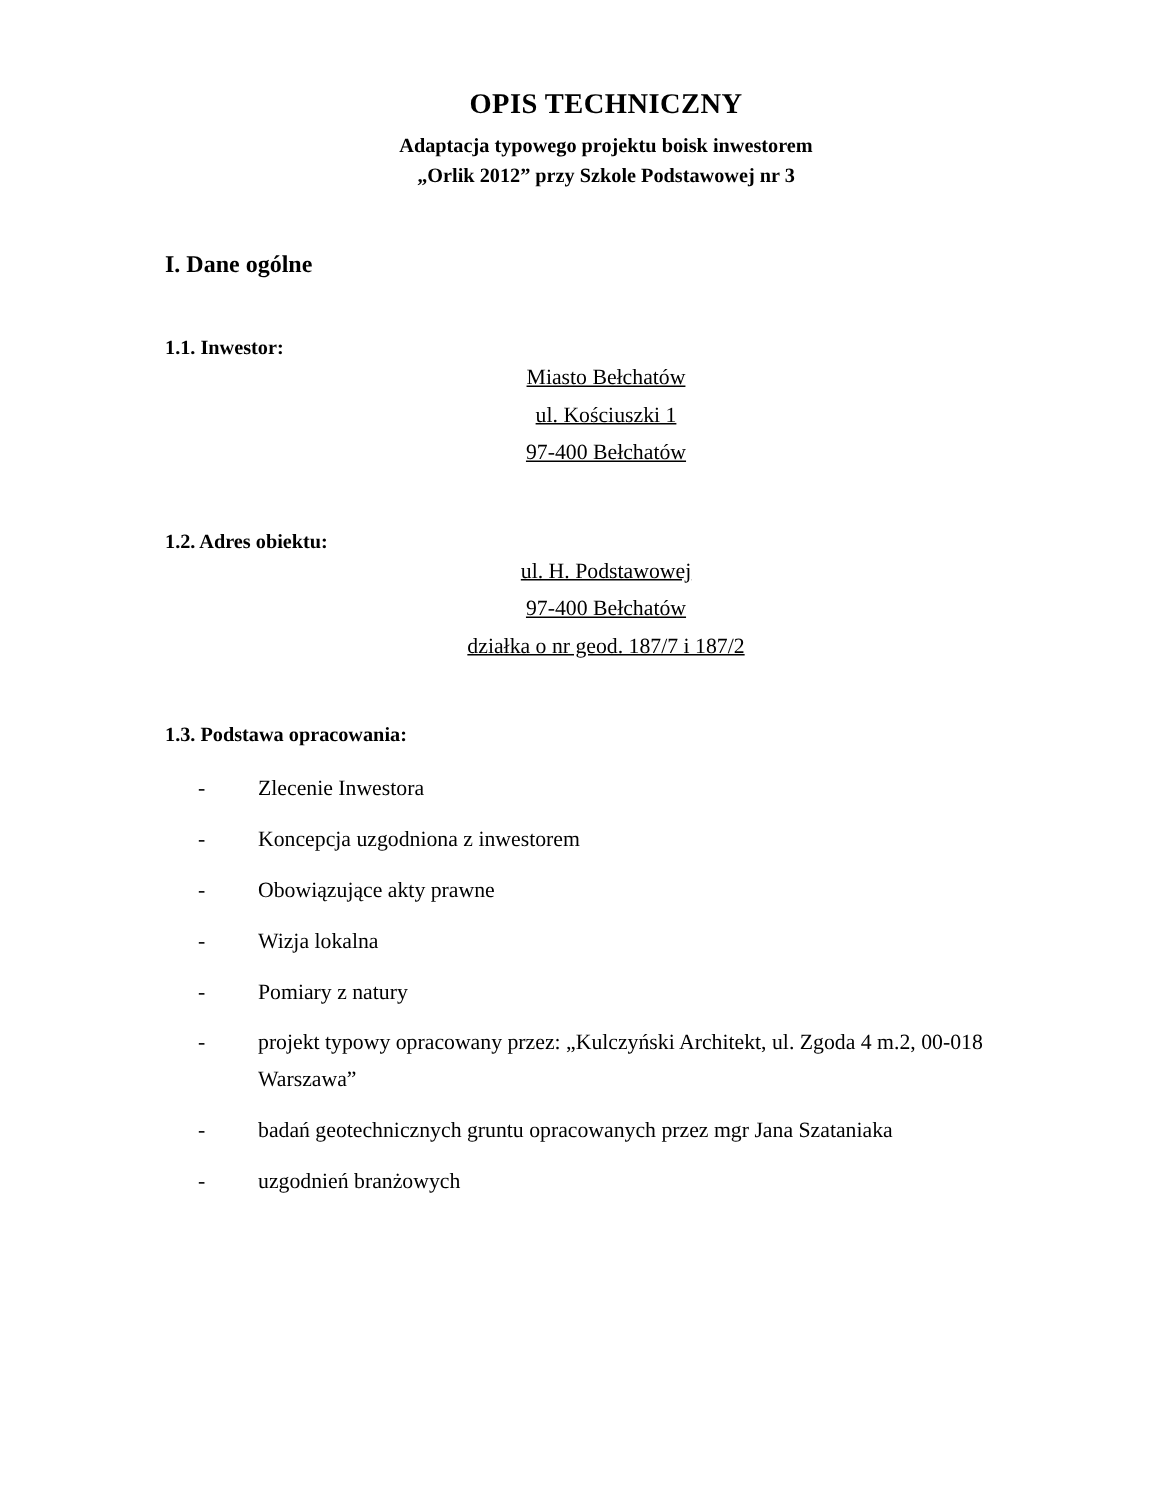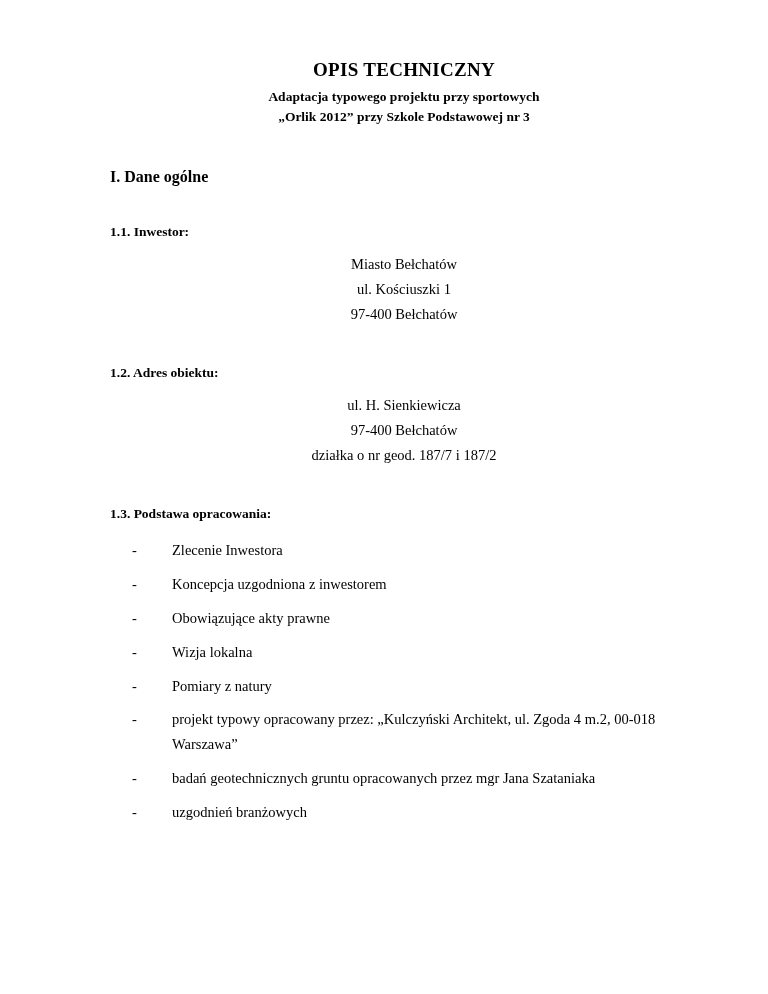--- a/index.html
+++ b/index.html
@@ -39,21 +39,22 @@
     font-size: 16px;
     font-weight: bold;
     margin: 42px 0 0 0;
   }
   .sub-heading {
     font-size: 13.5px;
     font-weight: bold;
     margin: 38px 0 0 0;
   }
   .centered-block {
-    margin-top: 12px;
+    margin-top: 0;
+    text-decoration: underline;
   }
   .centered-line {
     text-align: center;
     font-size: 14.5px;
     line-height: 1.72;
   }
   .bullet-list {
     list-style: none;
     margin: 16px 0 0 0;
     padding: 0;
@@ -75,36 +76,36 @@
   }
 </style>
 </head>
 <body>
 
 <div class="page">
 
   <h1 class="doc-title">OPIS TECHNICZNY</h1>
 
   <div class="doc-subtitle">
-    <div>Adaptacja typowego projektu przy sportowych</div>
+    <div>Adaptacja typowego projektu boisk inwestorem</div>
     <div>„Orlik 2012” przy Szkole Podstawowej nr 3</div>
   </div>
 
   <h2 class="section-heading">I. Dane ogólne</h2>
 
   <h3 class="sub-heading">1.1. Inwestor:</h3>
   <div class="centered-block">
     <div class="centered-line">Miasto Bełchatów</div>
     <div class="centered-line">ul. Kościuszki 1</div>
     <div class="centered-line">97-400 Bełchatów</div>
   </div>
 
   <h3 class="sub-heading">1.2. Adres obiektu:</h3>
   <div class="centered-block">
-    <div class="centered-line">ul. H. Sienkiewicza</div>
+    <div class="centered-line">ul. H. Podstawowej</div>
     <div class="centered-line">97-400 Bełchatów</div>
     <div class="centered-line">działka o nr geod. 187/7 i 187/2</div>
   </div>
 
   <h3 class="sub-heading">1.3. Podstawa opracowania:</h3>
   <ul class="bullet-list">
     <li class="bullet-item">
       <span class="dash">-</span>
       <span class="text">Zlecenie Inwestora</span>
     </li>

